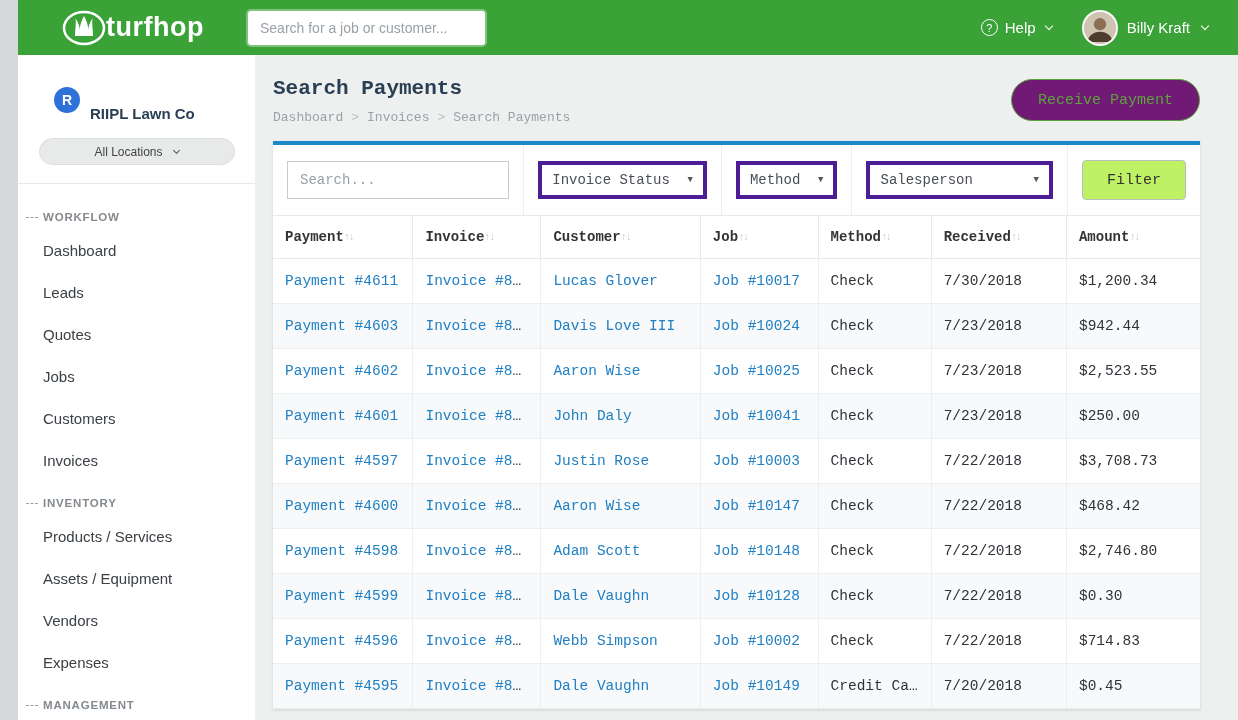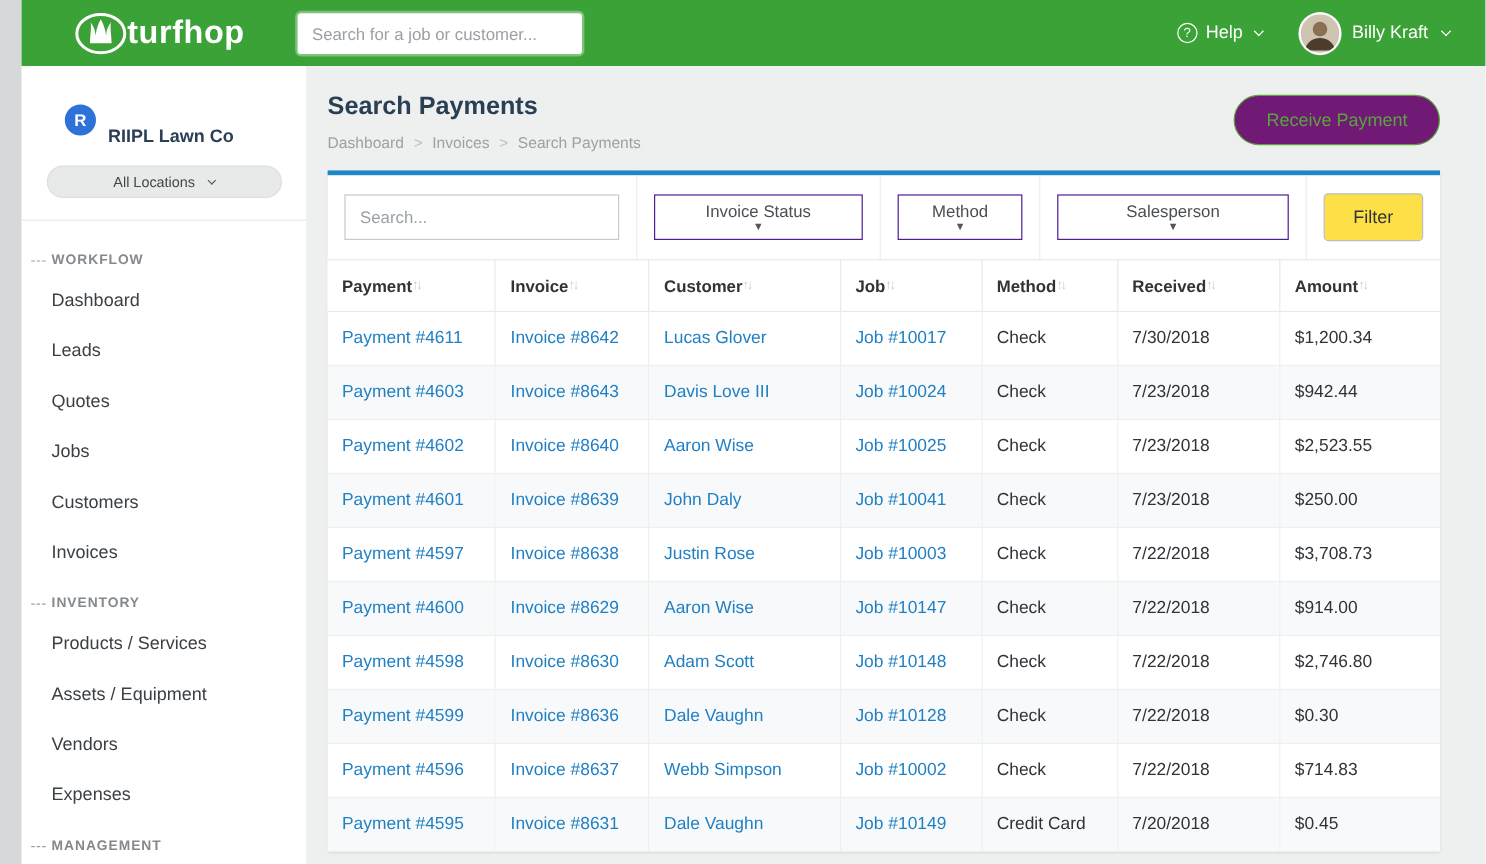--- a/index.html
+++ b/index.html
@@ -65,21 +65,21 @@
   .nav-header {
     display:flex; align-items:center; gap:5px;
     font-size:11.5px; font-weight:bold; letter-spacing:.8px; color:#84898e;
     margin:15px 0 7px;
   }
   .dash { width:12px; border-top:1px dashed #9aa0a5; display:inline-block; }
   .nav-list { list-style:none; margin:0; padding:0; }
   .nav-item { font-size:15px; color:#3b4045; padding:11px 0 11px 17px; cursor:pointer; line-height:20px; }
 
   
-  main { flex:1; min-width:0; padding:20px 38px 0 18px; overflow:hidden; }
+  main { flex:1; min-width:0; padding:20px 38px 0 18px; overflow:hidden;font-family:Liberation Mono, monospace; }
   .page-head { display:flex; justify-content:space-between; align-items:flex-start; padding:2px 0 16px; }
   h1 { margin:0 0 10px; font-size:21px; color:#2a3f54; font-weight:bold; }
   .breadcrumb { font-size:13px; color:#9aa1a7; display:flex; gap:8px; align-items:center; }
   .crumb { cursor:pointer; }
   .sep { color:#b9bfc4; }
   .receive-btn {
     background:#701a75; color:#5aa33d; border:1px solid #5aa33d; border-radius:21px;
     height:42px; padding:0 26px; font-size:15px; cursor:pointer; font-family:inherit; margin-top:2px;
   }
 
@@ -92,27 +92,27 @@
   .fc-status { width:22%; }
   .fc-method { width:14.5%; }
   .fc-sales  { width:24%; }
   .fc-button { flex:1; border-right:none; justify-content:center; }
   .search-input {
     width:100%; height:38px; border:1px solid #c6cbce; padding:0 12px;
     font-size:14px; color:#333; font-family:inherit; outline:none;
   }
   .search-input::placeholder { color:#9aa0a5; }
   .select {
-    width:100%; height:38px; border:1px solid #4c1d95; background:#fff;
-    display:flex; align-items:center; justify-content:center; padding:0 10px;
-    font-size:14px; color:#4a4f54; cursor:pointer;flex-direction:column;
+    width:100%; height:38px; border:4px solid #4c1d95; background:#fff;
+    display:flex; align-items:center; justify-content:space-between; padding:0 10px;
+    font-size:14px; color:#4a4f54; cursor:pointer;
   }
   .select .tri { font-size:9px; color:#555; }
   .filter-btn {
-    height:40px; padding:0 24px; background:#fde047; border:1px solid #b9bec2; border-radius:4px;
+    height:40px; padding:0 24px; background:#bef264; border:1px solid #b9bec2; border-radius:4px;
     font-size:15px; color:#333; cursor:pointer; font-family:inherit;
   }
 
   
   table { width:100%; border-collapse:collapse; table-layout:fixed; }
   col.c-payment { width:15.1%; } col.c-invoice { width:13.8%; } col.c-customer { width:17.2%; }
   col.c-job { width:12.7%; } col.c-method { width:12.2%; } col.c-received { width:14.6%; } col.c-amount { width:14.4%; }
   thead th {
     border:1px solid #e7eaec; padding:13px 12px; font-size:14px; color:#333;
     text-align:left; cursor:pointer; background:#fff;
@@ -366,21 +366,21 @@
                 <td>$3,708.73</td>
               </tr>
 
               <tr class="table-row">
                 <td><a class="cell-link">Payment #4600</a></td>
                 <td><a class="cell-link">Invoice #8629</a></td>
                 <td><a class="cell-link">Aaron Wise</a></td>
                 <td><a class="cell-link">Job #10147</a></td>
                 <td>Check</td>
                 <td>7/22/2018</td>
-                <td>$914.00</td>
+                <td>$468.42</td>
               </tr>
 
               <tr class="table-row">
                 <td><a class="cell-link">Payment #4598</a></td>
                 <td><a class="cell-link">Invoice #8630</a></td>
                 <td><a class="cell-link">Adam Scott</a></td>
                 <td><a class="cell-link">Job #10148</a></td>
                 <td>Check</td>
                 <td>7/22/2018</td>
                 <td>$2,746.80</td>

